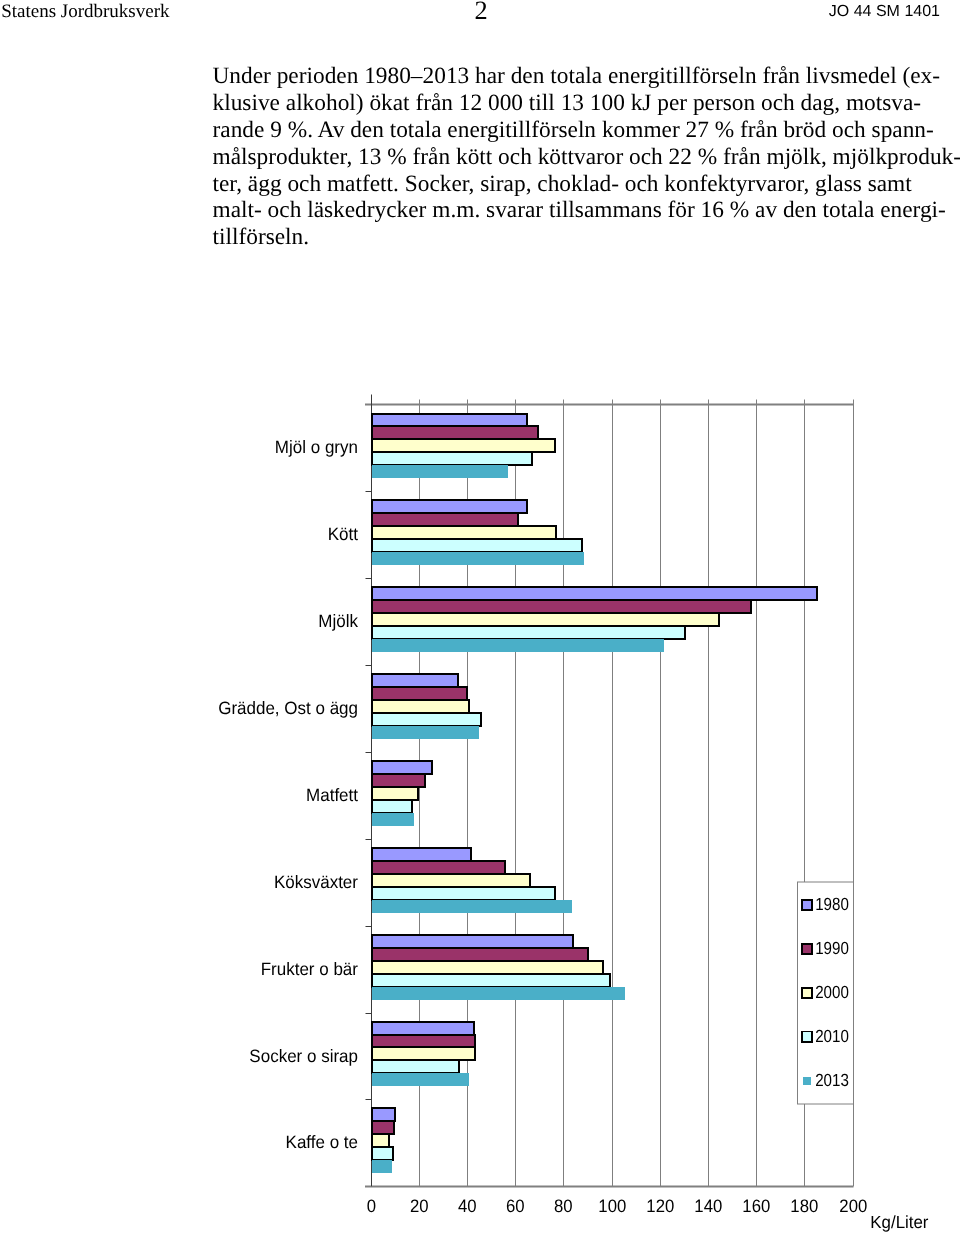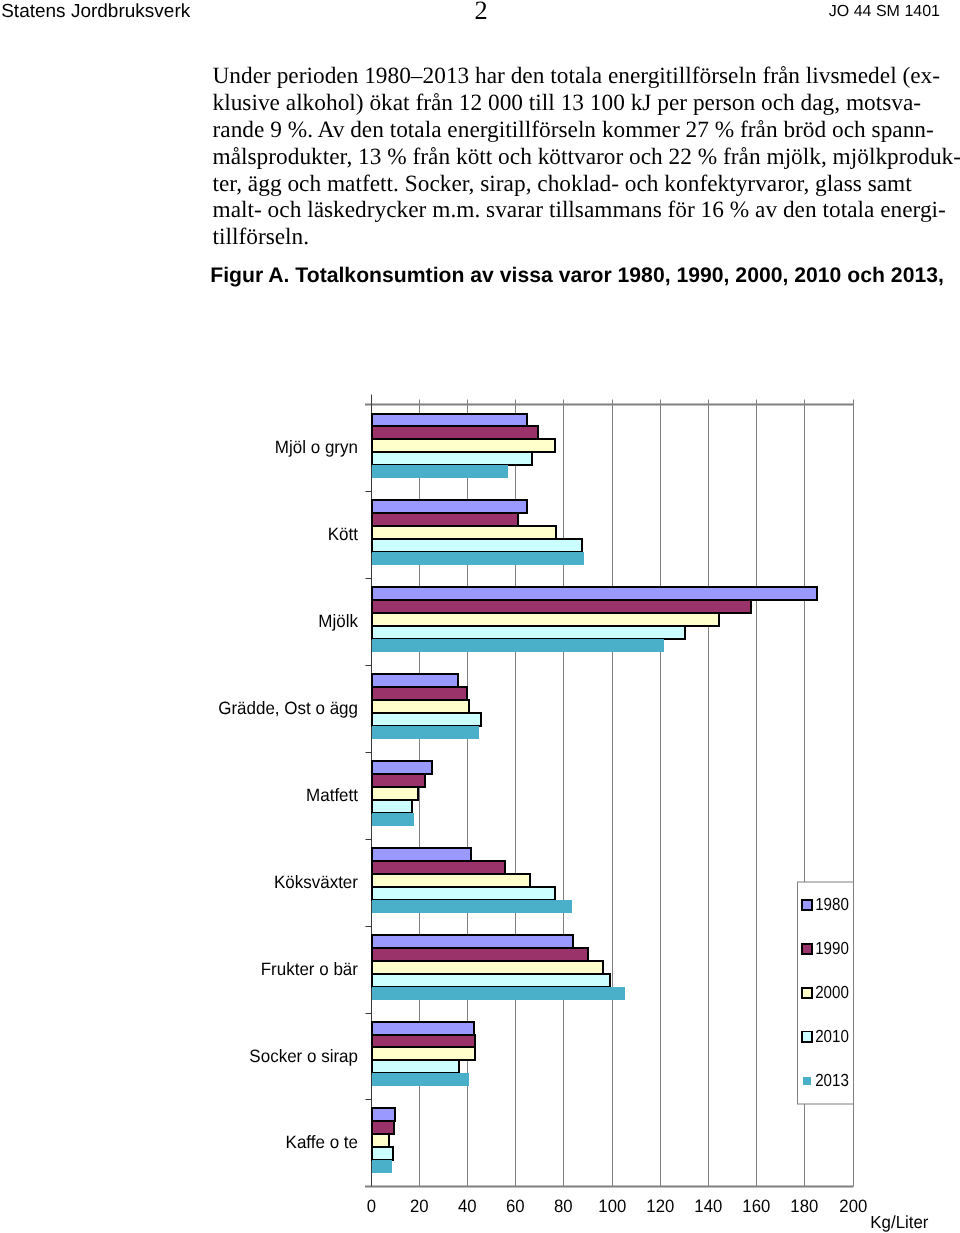--- a/index.html
+++ b/index.html
@@ -6,21 +6,21 @@
   html { margin:0; padding:0; background:#ffffff; }
   * { -webkit-font-smoothing:antialiased; text-rendering:geometricPrecision; }
   body { margin:0; padding:0; background:#ffffff;
          width:960px; height:1233px; position:relative; overflow:hidden;
          font-family:"Liberation Serif", serif; color:#000;
          
          will-change:opacity; opacity:0.9999; }
 
   
   #header { position:absolute; left:0; top:0; width:960px; height:26px; }
-  #header .h-left  { position:absolute; left:1.2px;  top:1px; font-family:Liberation Sans, sans-serif;
+  #header .h-left  { position:absolute; left:1.2px;  top:1px; font-family:Liberation Serif, serif;
                      font-size:19px; line-height:21px; white-space:nowrap; }
   #header .h-page  { position:absolute; left:462px; top:-3.3px; width:38px; text-align:center;
                      font-family:"Liberation Serif", serif; font-size:26.4px; line-height:26px; }
   #header .h-right { position:absolute; left:828.8px; top:1.3px; font-family:"Liberation Sans", sans-serif;
                      font-size:16px; line-height:21px; white-space:nowrap; }
 
   
   #bodytext { position:absolute; left:212.5px; top:63.2px; width:750.5px;
               font-family:"Liberation Serif", serif; font-size:23.35px; line-height:26.85px;
               text-align:left; hyphens:manual; }
@@ -38,21 +38,21 @@
 
 <div id="header">
   <div class="h-left">Statens Jordbruksverk</div>
   <div class="h-page">2</div>
   <div class="h-right">JO 44 SM 1401</div>
 </div>
 
 <div id="bodytext">Under perioden 1980–2013 har den totala energitillförseln från livsmedel (ex­klusive alkohol) ökat från 12&nbsp;000 till 13&nbsp;100 kJ per person och dag, motsva­rande 9&nbsp;%. Av den totala energitillförseln kommer 27&nbsp;% från bröd och spann­målsprodukter, 13&nbsp;% från kött och köttvaror och 22&nbsp;% från mjölk, mjölkproduk­ter, ägg och matfett. Socker, sirap, choklad- och konfektyrvaror, glass samt malt- och läskedrycker m.m. svarar tillsammans för 16&nbsp;% av den totala energi­tillförseln.</div>
 
 <div id="caption">
-  <span>Figur A. Totalkonsumtion av vissa varor 1980, 1990, 2000, 2010 och 2013,</span><br>
+  <br>
 </div>
 
 <svg id="chart" viewBox="0 0 960 1233" width="960" height="1233">
   <g id="g-grid">
       <line x1="371.5" y1="399.5" x2="371.5" y2="1186.3" stroke="#7f7f7f" stroke-width="1"></line>
       <line x1="419.5" y1="399.5" x2="419.5" y2="1186.3" stroke="#7f7f7f" stroke-width="1"></line>
       <line x1="467.5" y1="399.5" x2="467.5" y2="1186.3" stroke="#7f7f7f" stroke-width="1"></line>
       <line x1="515.5" y1="399.5" x2="515.5" y2="1186.3" stroke="#7f7f7f" stroke-width="1"></line>
       <line x1="563.5" y1="399.5" x2="563.5" y2="1186.3" stroke="#7f7f7f" stroke-width="1"></line>
       <line x1="612.5" y1="399.5" x2="612.5" y2="1186.3" stroke="#7f7f7f" stroke-width="1"></line>

